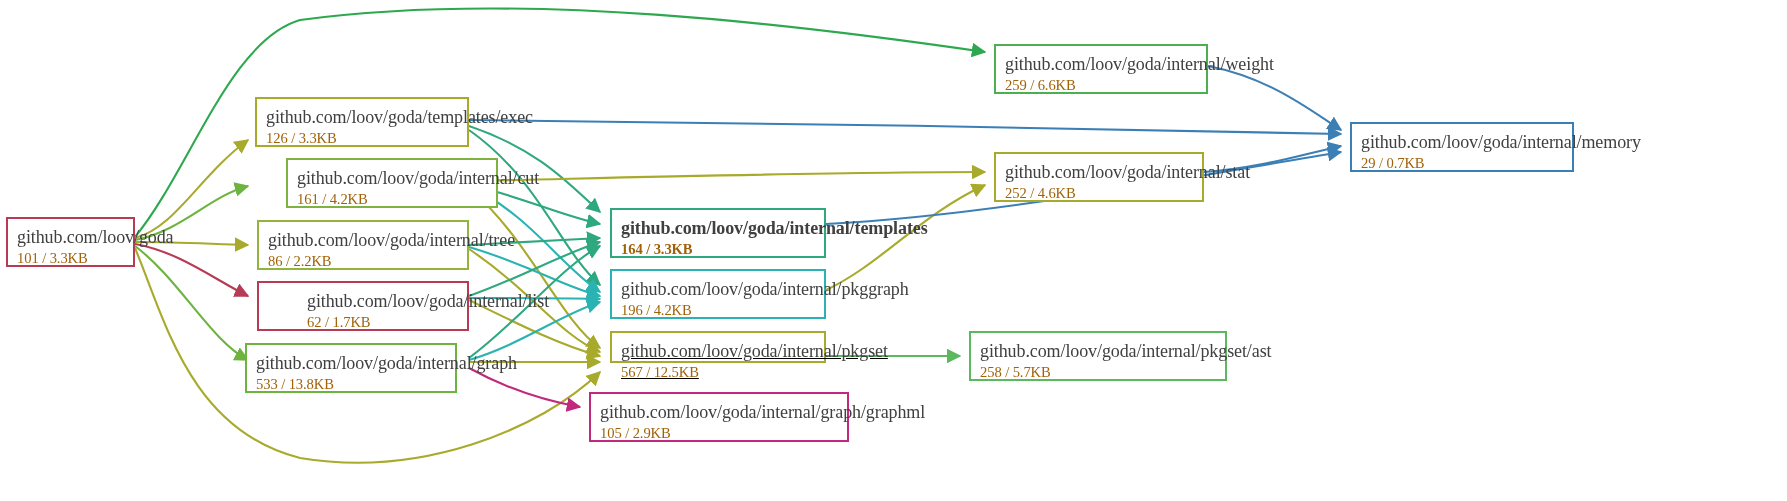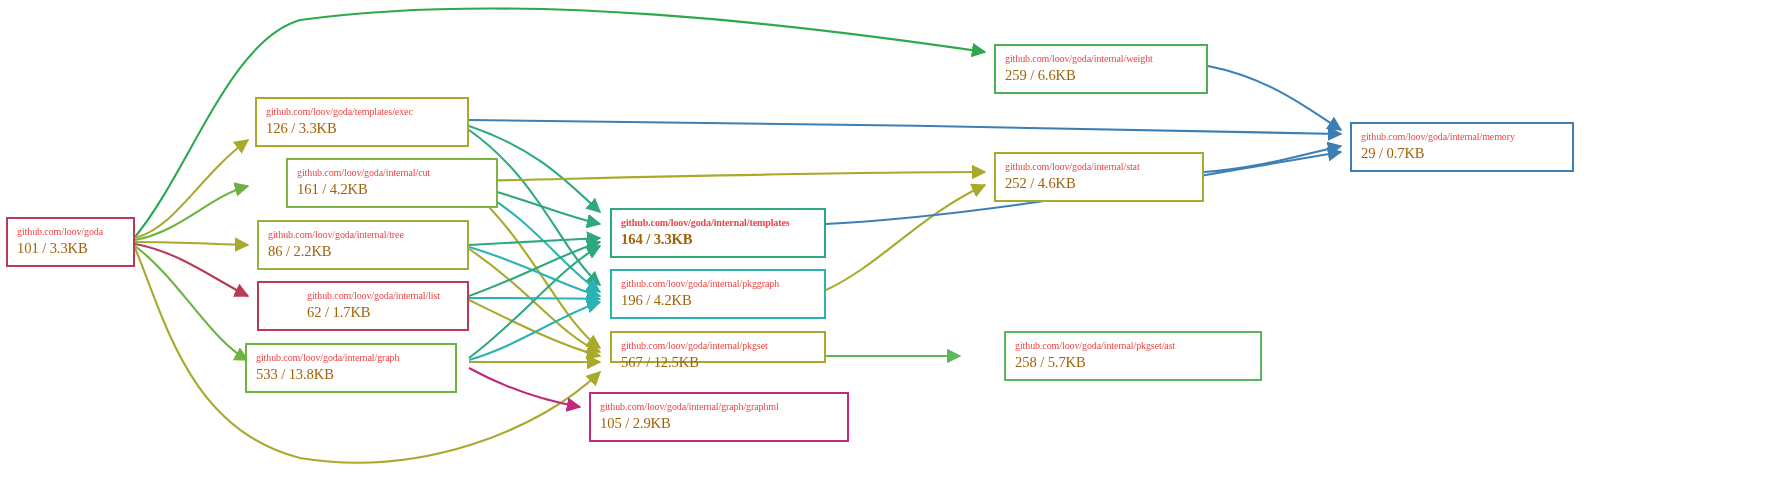--- a/index.html
+++ b/index.html
@@ -29,22 +29,22 @@
     box-sizing: border-box;
     background: #ffffff;
     border-style: solid;
     border-width: 2px;
     padding: 7px 9px 6px 9px;
     line-height: 1.28;
     white-space: nowrap;
   }
   .node .node-label {
     display: block;
-    font-size: 10px;
-    color: #ef4444;
+    font-size: 18px;
+    color: #404040;
     letter-spacing: -0.1px;
   }
   .node .node-stats {
     display: block;
     font-size: 14.6px;
     color: #a16207;
     letter-spacing: -0.1px;
   }
 </style>
 </head>
@@ -145,29 +145,29 @@
         <span class="node-stats">252 / 4.6KB</span>
       </div>
       <div class="node" style="left: 610px; top: 208px; width: 216px; height: 50px; border-color: rgb(46, 168, 126); font-weight: bold;">
         <span class="node-label">github.com/loov/goda/internal/templates</span>
         <span class="node-stats">164 / 3.3KB</span>
       </div>
       <div class="node" style="left: 610px; top: 269px; width: 216px; height: 50px; border-color: rgb(43, 179, 179);">
         <span class="node-label">github.com/loov/goda/internal/pkggraph</span>
         <span class="node-stats">196 / 4.2KB</span>
       </div>
-      <div class="node" style="left: 610px; top: 331px; width: 216px; height: 32px; border-color: rgb(168, 170, 44);">
+      <div class="node" style="left: 610px; top: 331px; width: 216px; height: 32px; border-color: rgb(168, 170, 44); text-decoration: underline;">
         <span class="node-label">github.com/loov/goda/internal/pkgset</span>
         <span class="node-stats">567 / 12.5KB</span>
       </div>
       <div class="node" style="left: 589px; top: 392px; width: 260px; height: 50px; border-color: rgb(192, 41, 124);">
         <span class="node-label">github.com/loov/goda/internal/graph/graphml</span>
         <span class="node-stats">105 / 2.9KB</span>
       </div>
-      <div class="node" style="left: 969px; top: 331px; width: 258px; height: 50px; border-color: rgb(92, 184, 92); margin-left: 35px;">
+      <div class="node" style="left: 969px; top: 331px; width: 258px; height: 50px; border-color: rgb(92, 184, 92);">
         <span class="node-label">github.com/loov/goda/internal/pkgset/ast</span>
         <span class="node-stats">258 / 5.7KB</span>
       </div>
       <div class="node" style="left: 1350px; top: 122px; width: 224px; height: 50px; border-color: rgb(59, 127, 181);">
         <span class="node-label">github.com/loov/goda/internal/memory</span>
         <span class="node-stats">29 / 0.7KB</span>
       </div>
     </div>
 </div>
 

